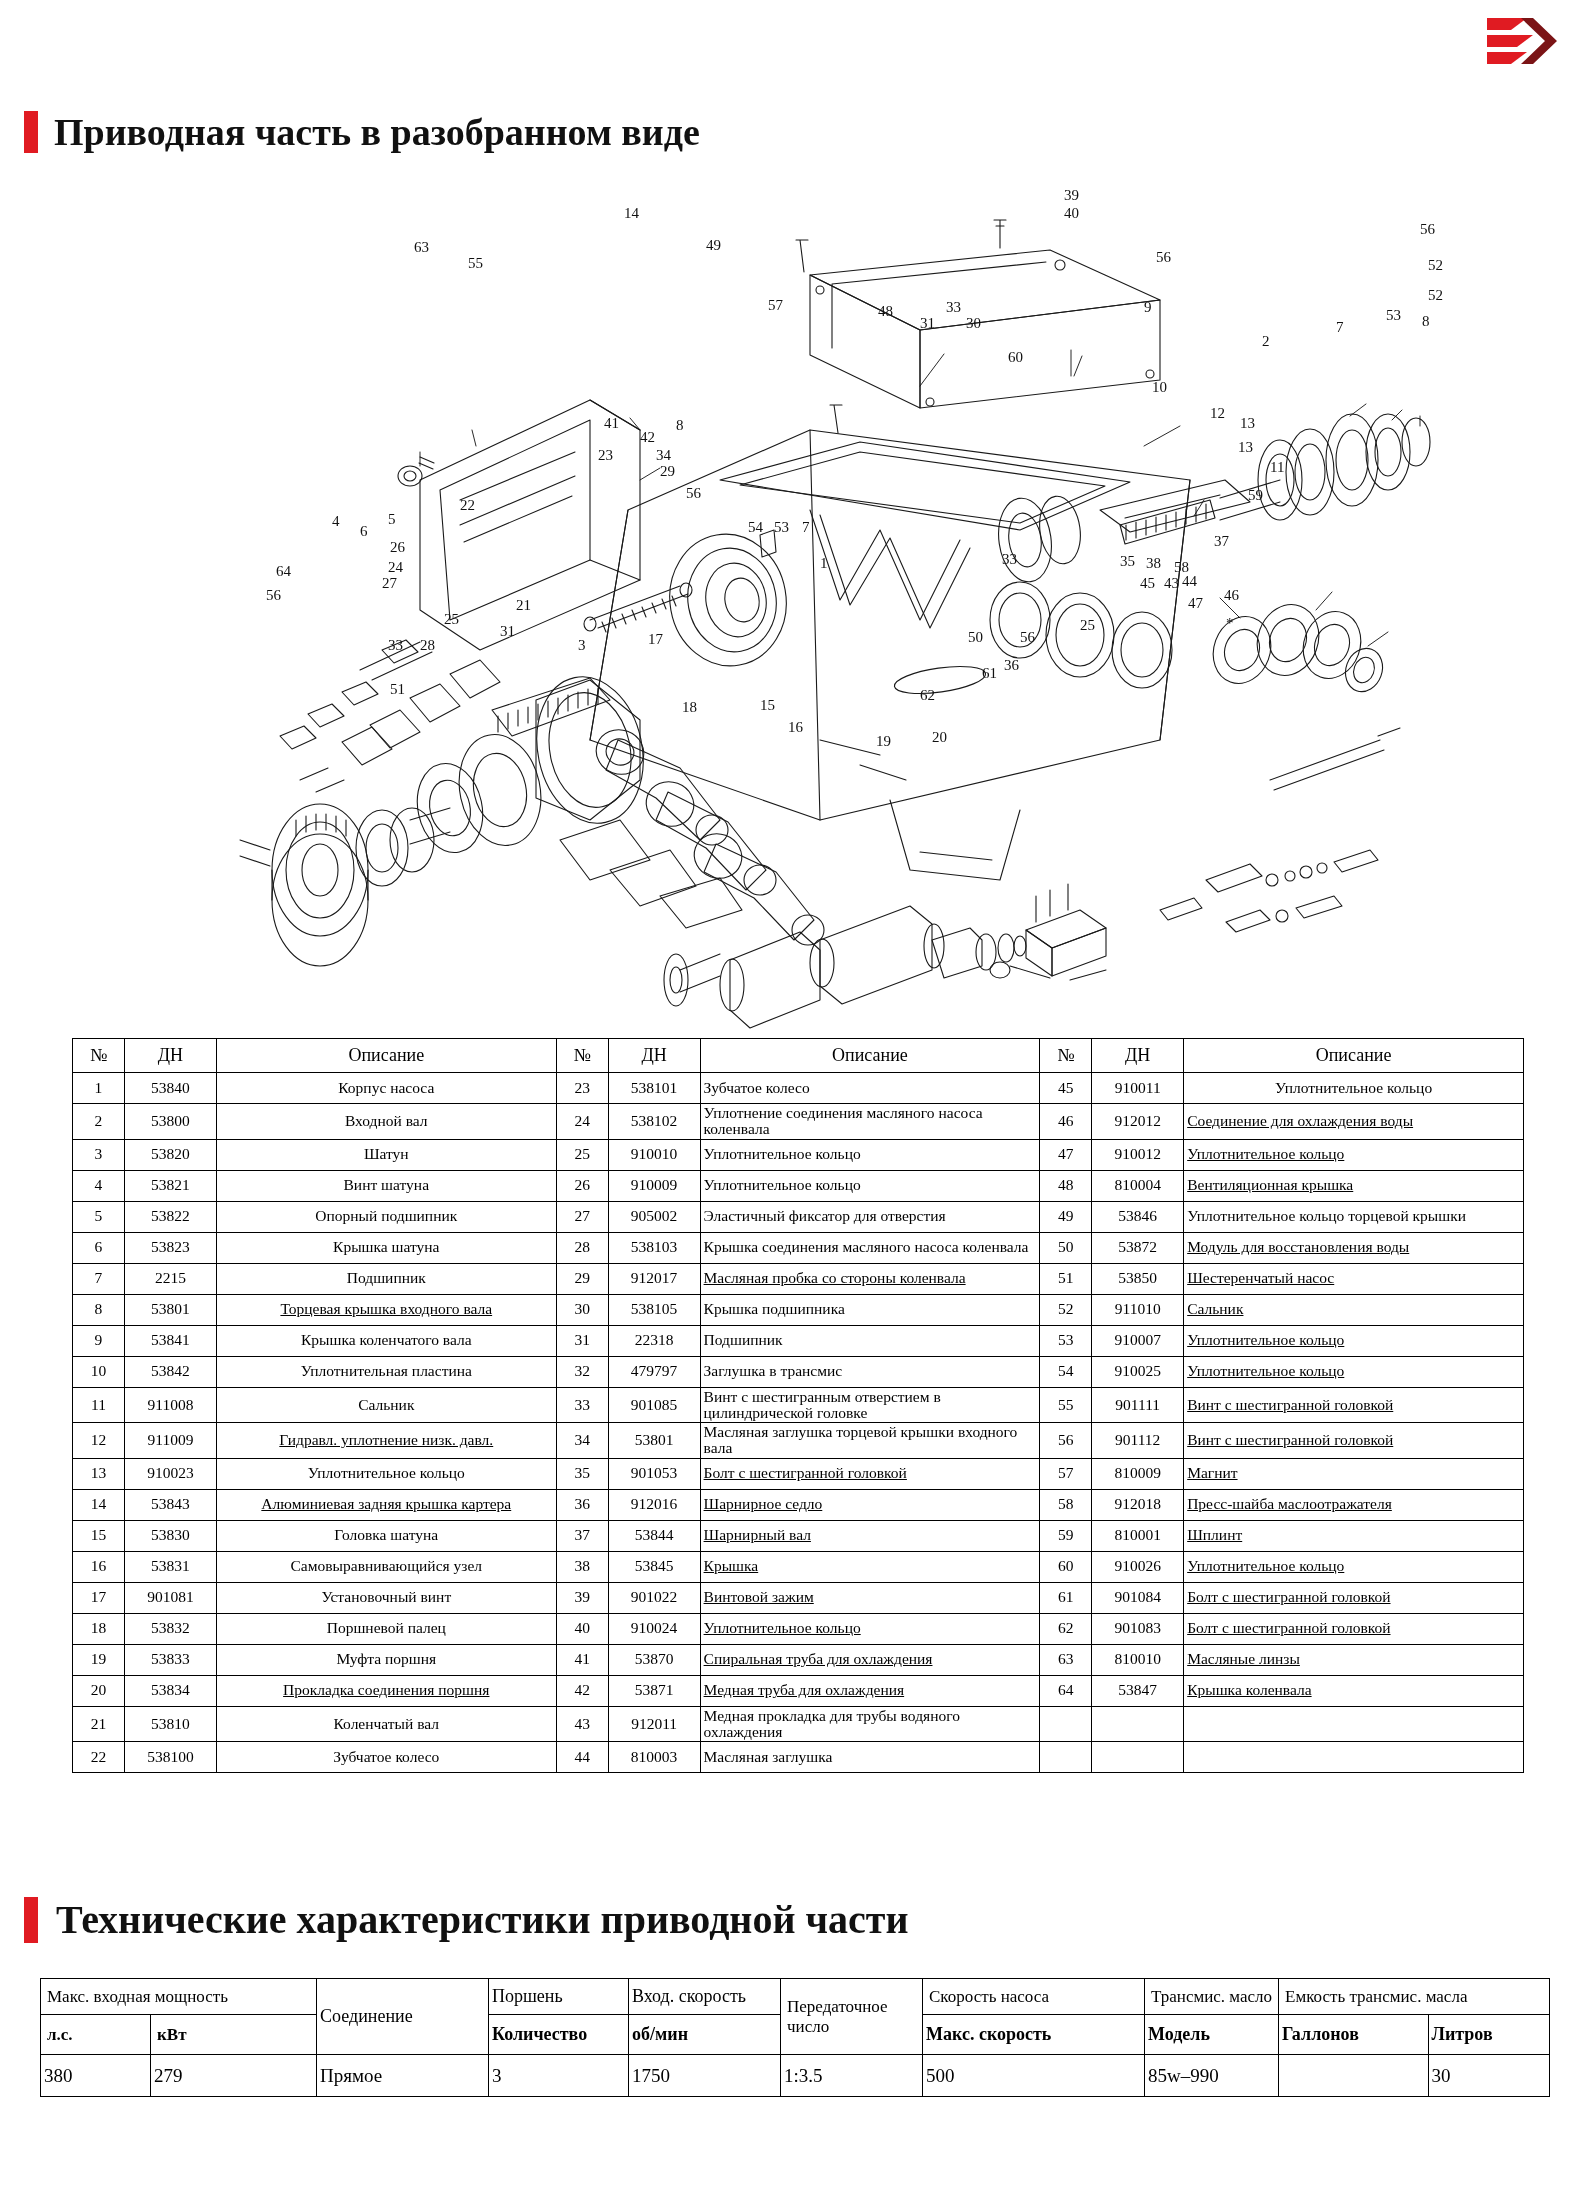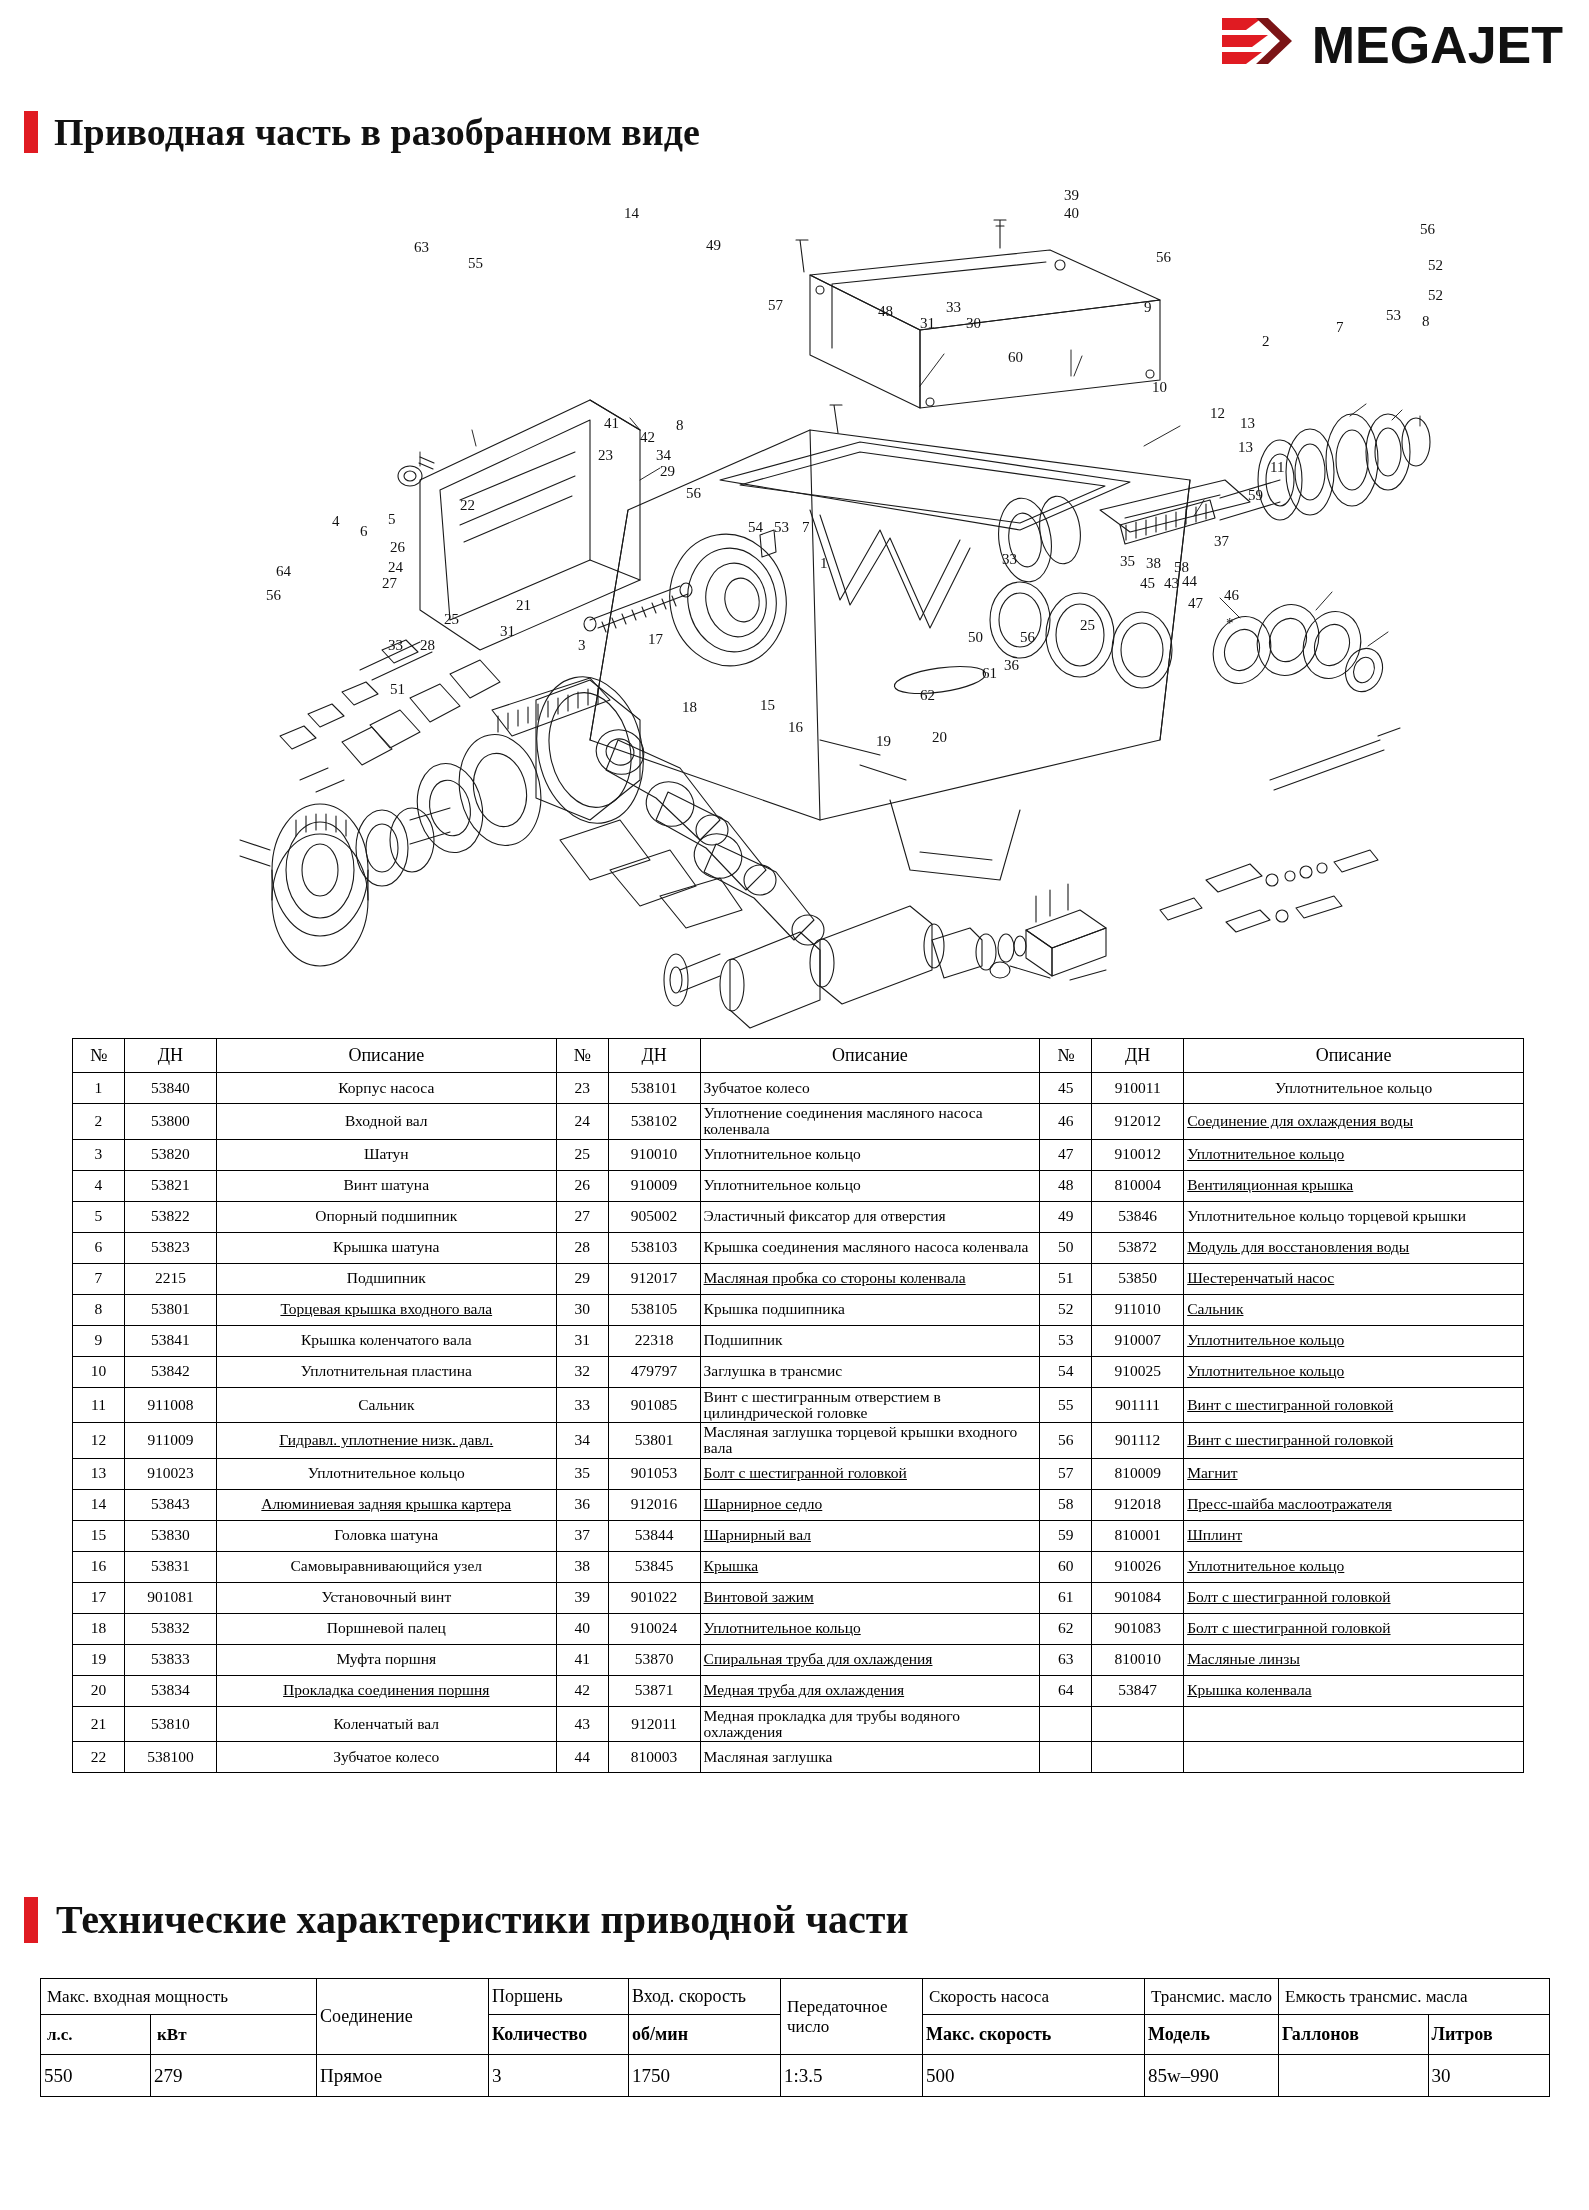--- a/index.html
+++ b/index.html
@@ -113,21 +113,20 @@
 
 <div class="logo-bar">
   <span class="logo-mark">
     <svg viewBox="0 0 82 62" xmlns="http://www.w3.org/2000/svg">
       <polygon points="6,4 46,4 30,16 6,16" fill="#e01b22"></polygon>
       <polygon points="6,21 52,21 36,33 6,33" fill="#e01b22"></polygon>
       <polygon points="6,38 46,38 30,50 6,50" fill="#e01b22"></polygon>
       <polygon points="52,4 76,27 52,50 40,50 64,27 40,4" fill="#7b1416"></polygon>
     </svg>
   </span>
-  <span class="logo-text">MEGAJET</span>
 </div>
 
 <div class="section-head" id="head1">
   <span class="red-bar"></span>
   <span class="section-title">Приводная часть в разобранном виде</span>
 </div>
 
 <div class="diagram">
 <svg viewBox="0 0 1400 860" xmlns="http://www.w3.org/2000/svg">
   <g stroke="#1a1a1a" fill="none" stroke-width="1.1" stroke-linejoin="round" stroke-linecap="round">
@@ -706,21 +705,21 @@
       <td class="hdr-left" style="width:110px">л.с.</td>
       <td class="hdr-left" style="width:166px">кВт</td>
       <td class="hdr">Количество</td>
       <td class="hdr">об/мин</td>
       <td class="hdr">Макс. скорость</td>
       <td class="hdr">Модель</td>
       <td class="hdr">Галлонов</td>
       <td class="hdr">Литров</td>
     </tr>
     <tr class="sp-r3">
-      <td>550</td>
+      <td>380</td>
       <td>279</td>
       <td>Прямое</td>
       <td>3</td>
       <td>1750</td>
       <td>1:3.5</td>
       <td>500</td>
       <td>85w–990</td>
       <td></td>
       <td>30</td>
     </tr>

